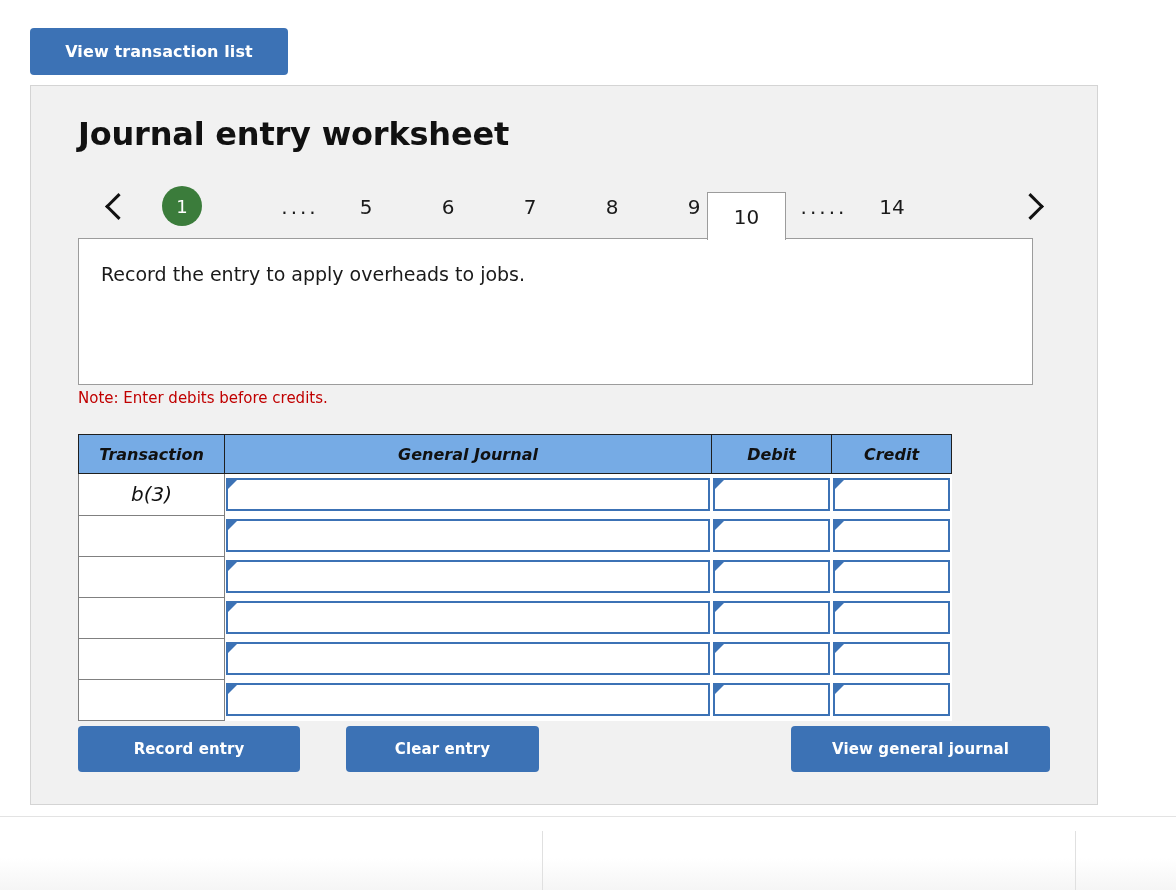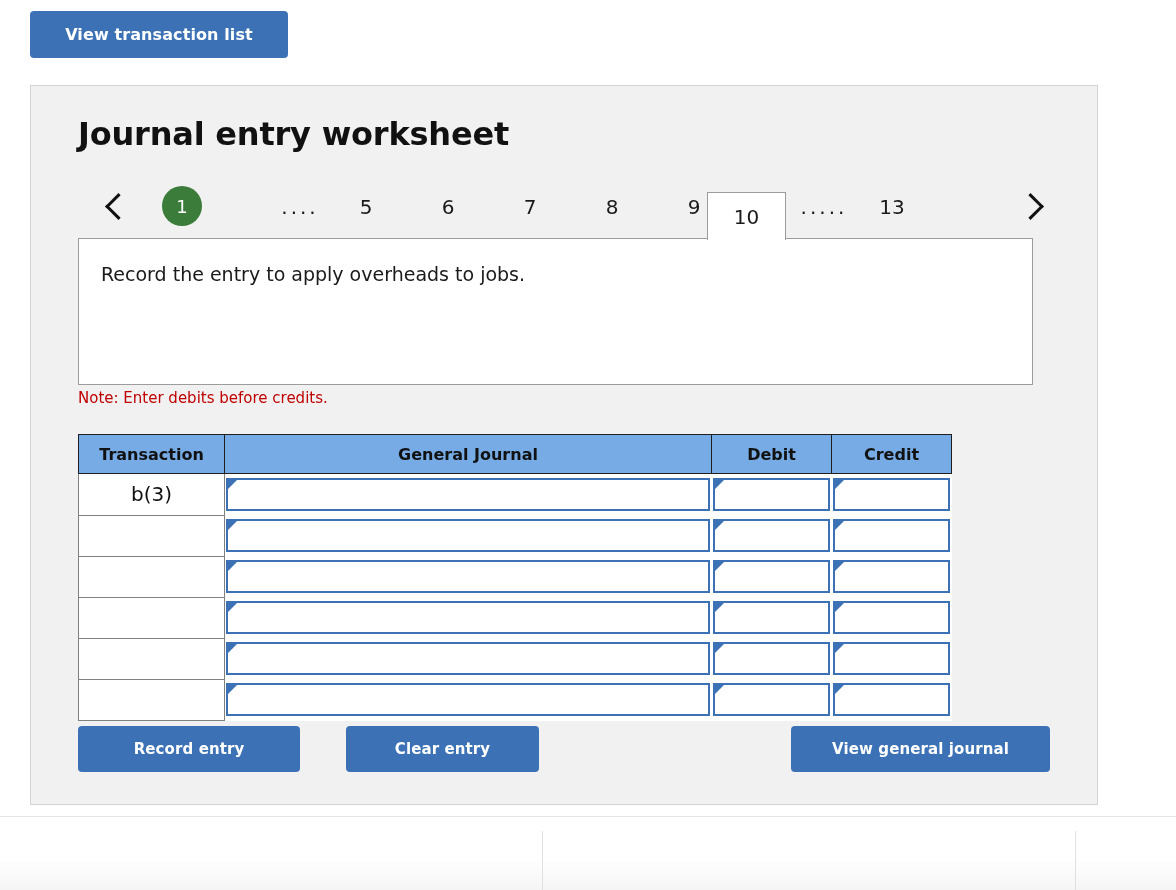--- a/index.html
+++ b/index.html
@@ -12,21 +12,21 @@
     background: #ffffff;
     font-family: "DejaVu Sans", sans-serif;
     overflow: hidden;
     position: relative;
   }
 
   
   .top-btn-wrap {
     position: absolute;
     left: 30px;
-    top: 11px;
+    top: 28px;
   }
   .btn-blue {
     background: #3C72B5;
     color: #ffffff;
     border: none;
     border-radius: 4px;
     font-family: "DejaVu Sans", sans-serif;
     font-weight: bold;
     font-size: 16px;
     letter-spacing: 0.1px;
@@ -165,20 +165,21 @@
   }
 
   
   .jtable {
     position: absolute;
     left: 47px;
     top: 348px;
     border-collapse: collapse;
     table-layout: fixed;
     background: #ffffff;
+    font-style: italic;
   }
   .jtable th {
     background: #76ABE5;
     border: 1px solid #1f1f1f;
     font-size: 16px;
     font-weight: bold;
     color: #111111;
     height: 38px;
     padding: 0;
     text-align: center;
@@ -306,21 +307,21 @@
 
     <div class="tab-item active" style="left:629px;width:79px;">
       <span>10</span>
     </div>
 
     <div class="tab-dots" style="left:710px;width:72px;">
       <span>.....</span>
     </div>
 
     <div class="tab-item" style="left:788px;width:52px;">
-      <span>13</span>
+      <span>14</span>
     </div>
 
     <div class="tab-arrow right">
       <span class="chev r"></span>
     </div>
   </div>
 
   <div class="desc-box">
     <div class="desc-text">Record the entry to apply overheads to jobs.</div>
   </div>

